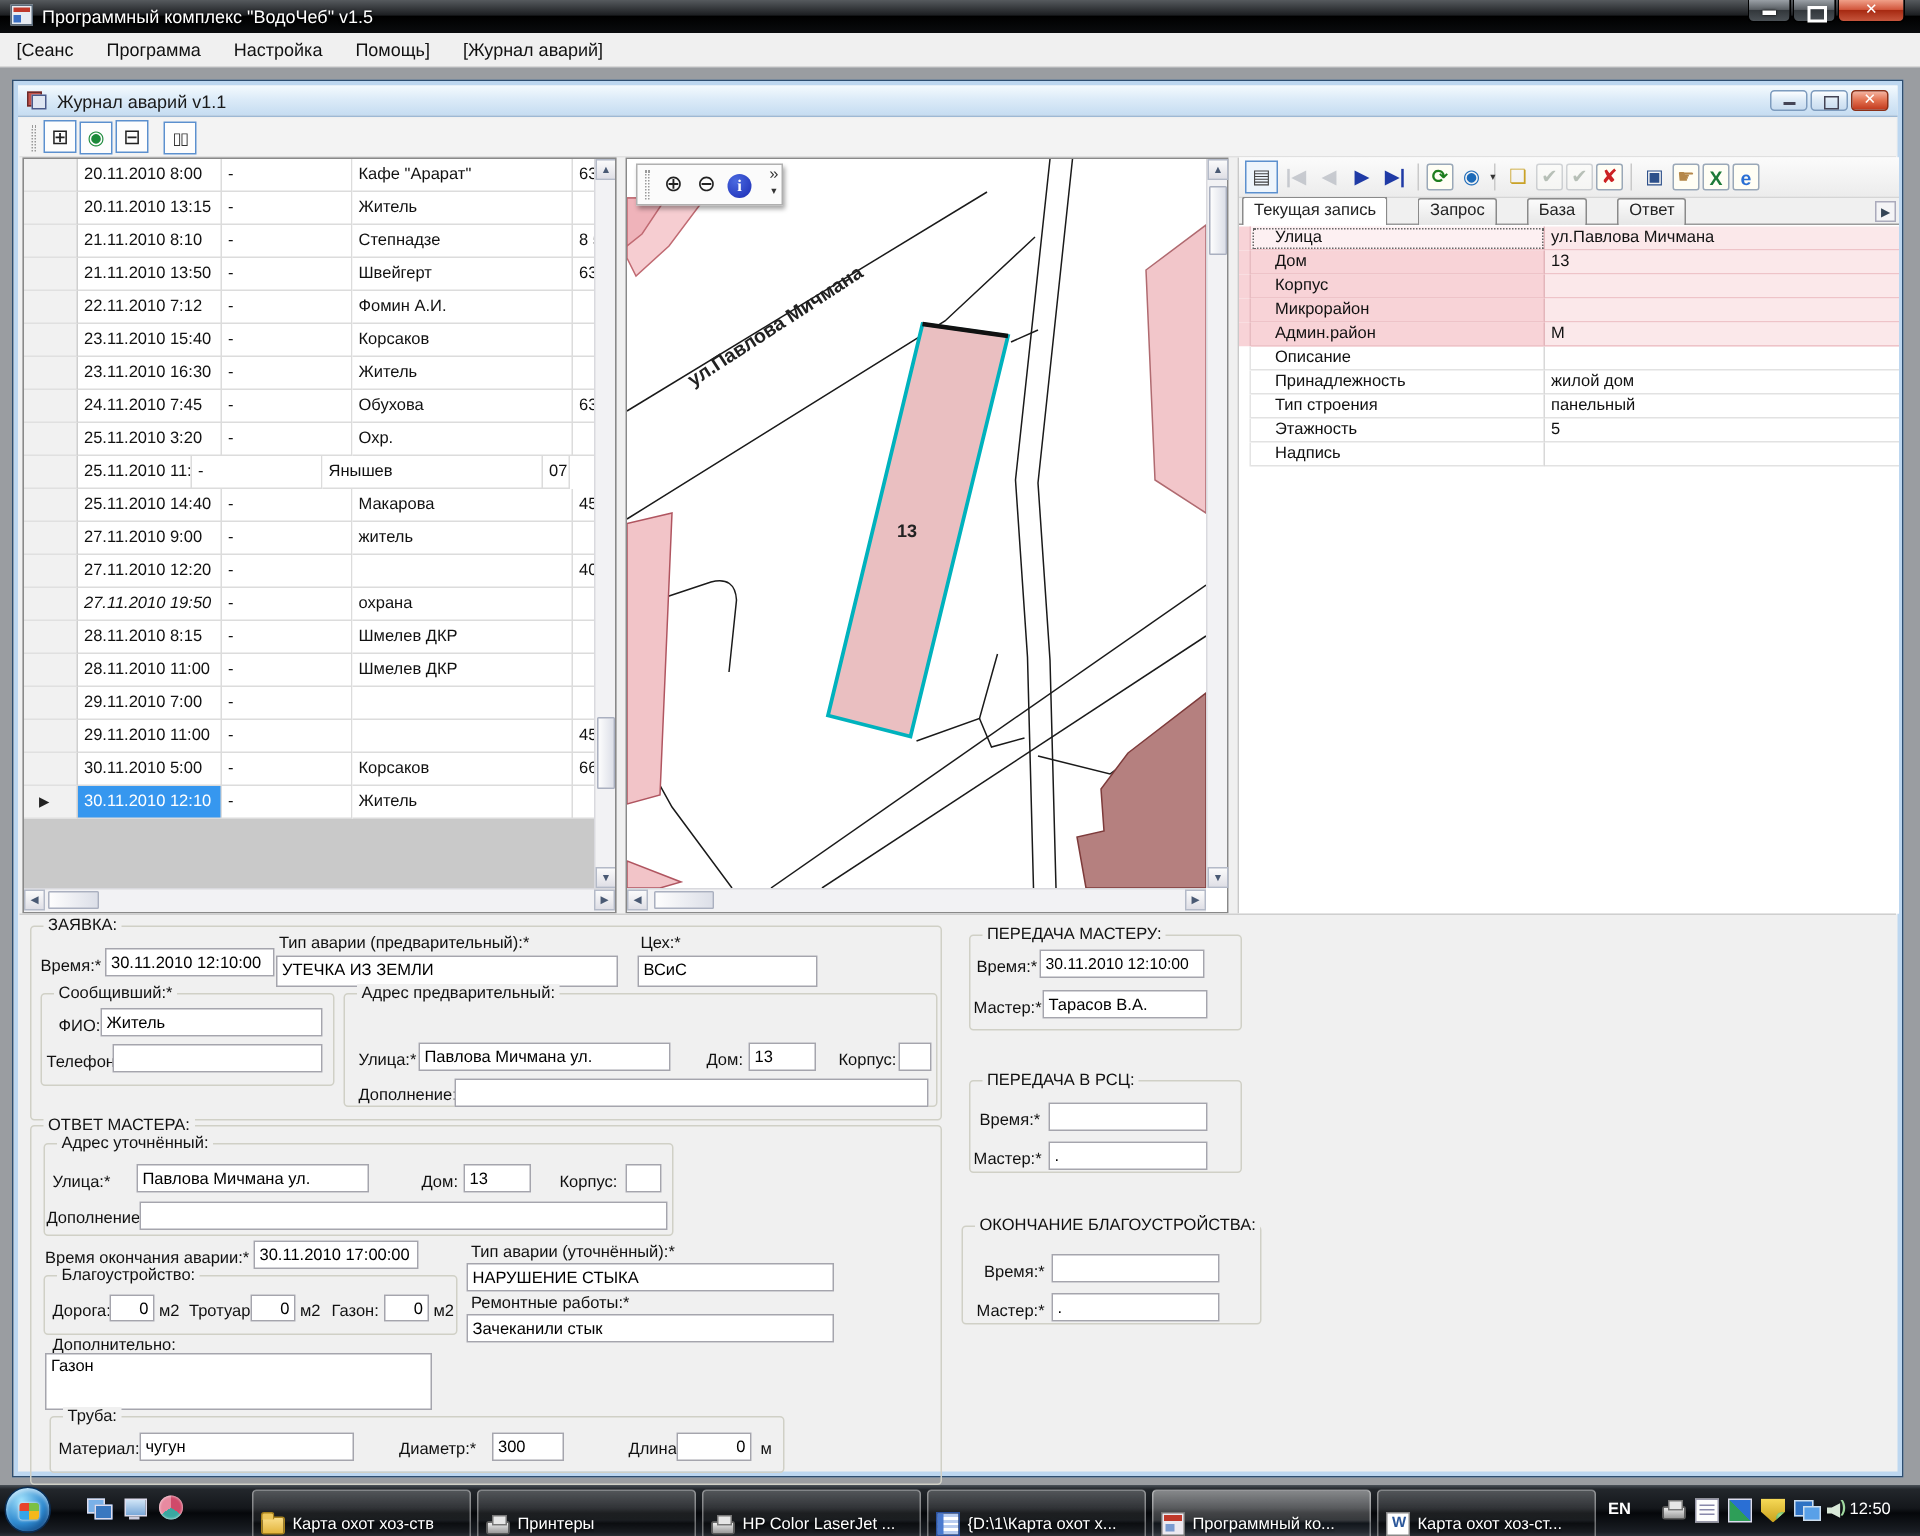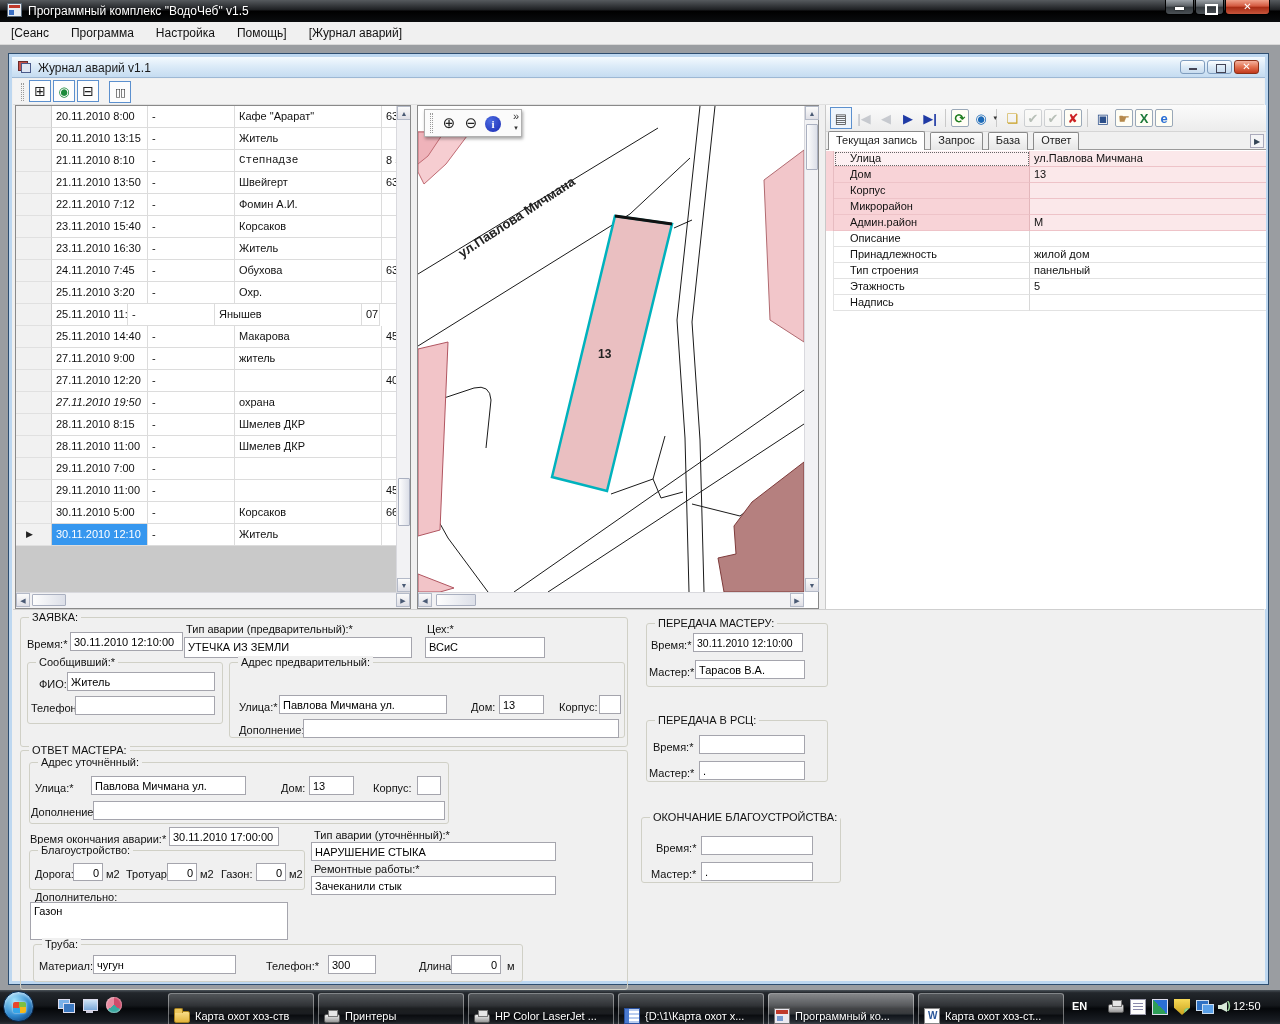--- a/index.html
+++ b/index.html
@@ -88,21 +88,21 @@
   .rtoolbar { height:27px; background:linear-gradient(#fbfbfb,#ececec); border-bottom:1px solid #d5d5d5; display:flex; align-items:center; padding-left:3px; }
   .ricon { width:20px; height:20px; margin:0 1px; display:inline-flex; align-items:center; justify-content:center; position:relative; }
   .ricon .rg { font-style:normal; font-size:13px; font-weight:bold; }
   .ricon.page { background:#fffef5; border:1px solid #9aa8b8; border-radius:2px; width:18px; height:18px; }
   .ricon.dis { opacity:.45; filter:grayscale(60%); }
   .ricon.brd { border:1px solid #5c90ce; background:#eef5fc; width:22px; height:22px; }
   .ricon .caret { position:absolute; right:-6px; top:6px; font-size:7px; color:#333; font-style:normal; }
   .rsep { width:1px; height:18px; background:#c9c9c9; margin:0 4px; }
   .rtabs { height:18px; background:#f0f0f0; border-bottom:1px solid #9a9a9a; padding-left:2px; display:flex; position:relative; }
   .tab { border:1px solid #8a8a8a; border-bottom:none; border-radius:2px 2px 0 0; background:linear-gradient(#fcfcfc,#e6e6e6);
-    font-size:11px; padding:1px 7px 0 7px; margin-right:5px; height:18px; color:#222; }
+    font-size:11px; padding:1px 7px 0 7px; margin-right:20px; height:18px; color:#222; }
   .tab.act { background:#fff; font-weight:normal; height:19px; margin-top:-1px; padding-top:2px; }
   .tabarrow { position:absolute; right:2px; top:2px; width:14px; height:14px; border:1px solid #aab; background:#f4f4f6; font-size:8px; text-align:center; line-height:13px; color:#345; }
   .propgrid { position:absolute; left:0; top:46px; right:0; bottom:0; background:#fff; }
   .prow { display:flex; height:16px; font-size:11px; }
   .pgut { width:8px; background:#fff; border-right:1px solid #e4e4e4; }
   .plab { width:196px; padding:1px 2px 0 16px; border-right:1px solid #d8d8d8; border-bottom:1px solid #e2e2e2; color:#111; white-space:nowrap; overflow:hidden; }
   .pval { flex:1; padding:1px 4px 0 4px; border-bottom:1px solid #e2e2e2; color:#111; white-space:nowrap; overflow:hidden; }
   .prow.pink .pgut { background:#f8d3d7; border-right-color:#e7bcc1; }
   .prow.pink .plab { background:#f8d3d7; border-right-color:#e3b6bb; border-bottom-color:#eec3c8; }
   .prow.pink .pval { background:#fbe8ea; border-bottom-color:#eec3c8; }
@@ -223,21 +223,21 @@
               <div class="gc rh" style="width: 36px;"></div>
               <div class="gc" style="width: 96px;">20.11.2010 13:15</div>
               <div class="gc" style="width: 87px;">-</div>
               <div class="gc" style="width: 147px;">Житель</div>
               <div class="gc" style="width: 18px;"></div>
             </div>
             <div class="grow">
               <div class="gc rh" style="width: 36px;"></div>
               <div class="gc" style="width: 96px;">21.11.2010 8:10</div>
               <div class="gc" style="width: 87px;">-</div>
-              <div class="gc" style="width: 147px; font-family: Liberation Mono, monospace;">Степнадзе</div>
+              <div class="gc" style="width: 147px;">Степнадзе</div>
               <div class="gc" style="width: 18px;">8 5</div>
             </div>
             <div class="grow">
               <div class="gc rh" style="width: 36px;"></div>
               <div class="gc" style="width: 96px;">21.11.2010 13:50</div>
               <div class="gc" style="width: 87px;">-</div>
               <div class="gc" style="width: 147px;">Швейгерт</div>
               <div class="gc" style="width: 18px;">63</div>
             </div>
             <div class="grow">
@@ -601,21 +601,21 @@
         <div class="tb" style="left:298px;top:266px;width:245px;">Зачеканили стык</div>
 
         <div class="lb" style="left:22px;top:281px;">Дополнительно:</div>
         <div class="tb ta" style="left:17px;top:292px;width:258px;height:38px;">Газон</div>
 
         <div class="gb" style="left:20px;top:334px;width:490px;height:38px;">
           <span class="lg">Труба:</span>
         </div>
         <div class="lb" style="left:26px;top:350px;">Материал:*</div>
         <div class="tb" style="left:80px;top:345px;width:143px;">чугун</div>
-        <div class="lb" style="left:253px;top:350px;">Телефон:*</div>
+        <div class="lb" style="left:253px;top:350px;">Диаметр:*</div>
         <div class="tb" style="left:315px;top:345px;width:48px;">300</div>
         <div class="lb" style="left:406px;top:350px;">Длина:</div>
         <div class="tb num" style="left:438px;top:345px;width:50px;">0</div>
         <div class="lb" style="left:494px;top:350px;">м</div>
 
         <div class="gb" style="left:633px;top:13px;width:182px;height:64px;">
           <span class="lg">ПЕРЕДАЧА МАСТЕРУ:</span>
         </div>
         <div class="lb" style="left:638px;top:29px;">Время:*</div>
         <div class="tb" style="left:680px;top:23px;width:110px;font-size:10.5px;">30.11.2010 12:10:00</div>

